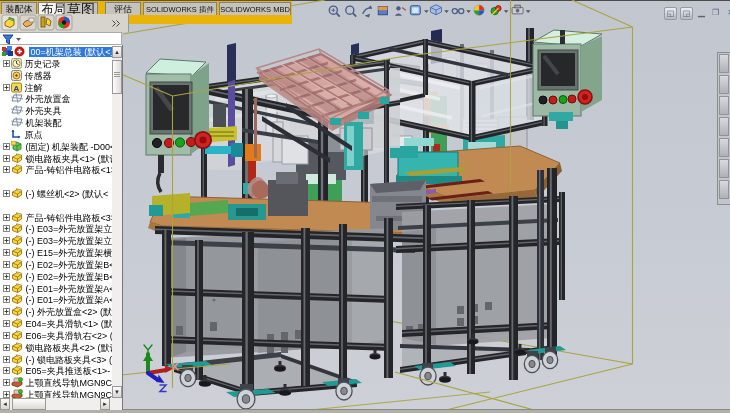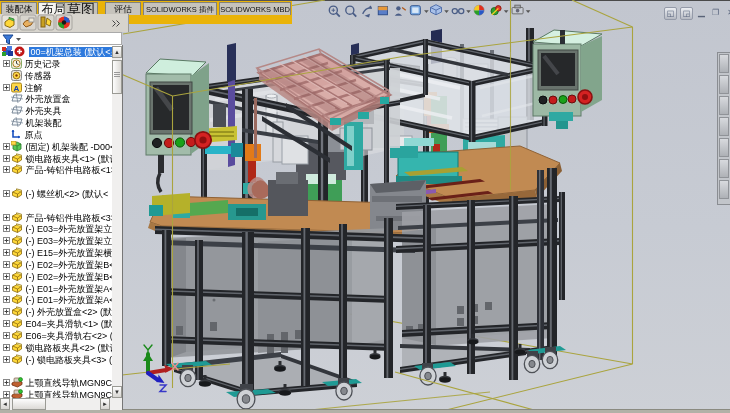--- a/index.html
+++ b/index.html
@@ -668,20 +668,28 @@
         <path d="M5.5 2 L5.5 0.8 L10.5 2.2 L10.5 3.5" fill="#f8f090" stroke="#8a6a10" stroke-width="0.7"></path>
       </svg> <span class="tx" style="">锁电路板夹具&lt;2&gt; (默认</span></div>
 <div class="r" style="top:353.6px;left:2px"><svg width="7" height="7" viewBox="0 0 7 7" style="position:absolute;left:1px;top:2px">
         <rect x="0.5" y="0.5" width="6" height="6" fill="#fff" stroke="#888"></rect>
         <path d="M1.5 3.5 H5.5 M3.5 1.5 V5.5" stroke="#444" stroke-width="1"></path>
       </svg><span style="display:inline-block;width:9px"></span><svg width="12" height="11" viewBox="0 0 12 11" style="vertical-align:top">
         <path d="M1.5 4 L5.5 2 L10.5 3.5 L10.5 7 L6.5 9.5 L1.5 7.5 Z" fill="#ffd838" stroke="#8a6a10" stroke-width="0.8"></path>
         <path d="M1.5 4 L6.5 6 L10.5 3.5 M6.5 6 L6.5 9.5" stroke="#8a6a10" stroke-width="0.8" fill="none"></path>
         <path d="M5.5 2 L5.5 0.8 L10.5 2.2 L10.5 3.5" fill="#f8f090" stroke="#8a6a10" stroke-width="0.7"></path>
       </svg> <span class="tx" style="">(-) 锁电路板夹具&lt;3&gt; (默</span></div>
+<div class="r" style="top:365.4px;left:2px"><svg width="7" height="7" viewBox="0 0 7 7" style="position:absolute;left:1px;top:2px">
+        <rect x="0.5" y="0.5" width="6" height="6" fill="#fff" stroke="#888"></rect>
+        <path d="M1.5 3.5 H5.5 M3.5 1.5 V5.5" stroke="#444" stroke-width="1"></path>
+      </svg><span style="display:inline-block;width:9px"></span><svg width="12" height="11" viewBox="0 0 12 11" style="vertical-align:top">
+        <path d="M1.5 4 L5.5 2 L10.5 3.5 L10.5 7 L6.5 9.5 L1.5 7.5 Z" fill="#ffd838" stroke="#8a6a10" stroke-width="0.8"></path>
+        <path d="M1.5 4 L6.5 6 L10.5 3.5 M6.5 6 L6.5 9.5" stroke="#8a6a10" stroke-width="0.8" fill="none"></path>
+        <path d="M5.5 2 L5.5 0.8 L10.5 2.2 L10.5 3.5" fill="#f8f090" stroke="#8a6a10" stroke-width="0.7"></path>
+      </svg> <span class="tx" style="">E05=夹具推送板&lt;1&gt;-</span></div>
 <div class="r" style="top:377.2px;left:2px"><svg width="7" height="7" viewBox="0 0 7 7" style="position:absolute;left:1px;top:2px">
         <rect x="0.5" y="0.5" width="6" height="6" fill="#fff" stroke="#888"></rect>
         <path d="M1.5 3.5 H5.5 M3.5 1.5 V5.5" stroke="#444" stroke-width="1"></path>
       </svg><span style="display:inline-block;width:9px"></span><svg width="12" height="11" viewBox="0 0 12 11" style="vertical-align:top">
         <path d="M1 6 L6 3.5 L11 5 L11 7.5 L6.5 10 L1 8 Z" fill="#c06030" stroke="#703010" stroke-width="0.8"></path>
         <rect x="3" y="1" width="6" height="4" rx="1" fill="#d8d0c8" stroke="#806040" stroke-width="0.7"></rect>
         <circle cx="9.5" cy="2.5" r="2" fill="#30c030" stroke="#107010" stroke-width="0.6"></circle>
       </svg> <span class="tx" style="">上颚直线导轨MGN9CZ0</span></div>
 <div class="r" style="top:389.1px;left:2px"><svg width="7" height="7" viewBox="0 0 7 7" style="position:absolute;left:1px;top:2px">
         <rect x="0.5" y="0.5" width="6" height="6" fill="#fff" stroke="#888"></rect>

